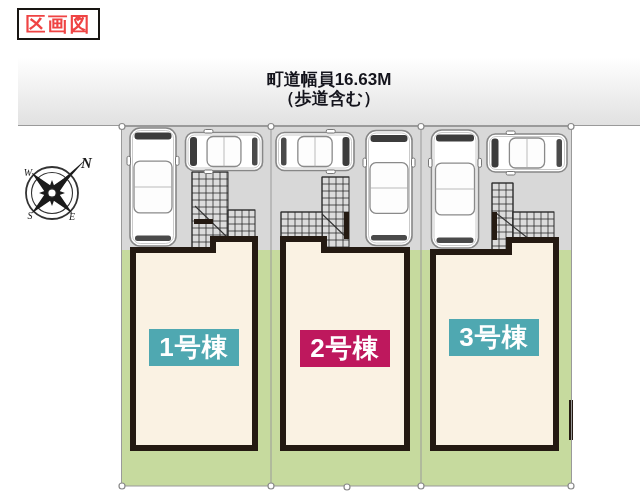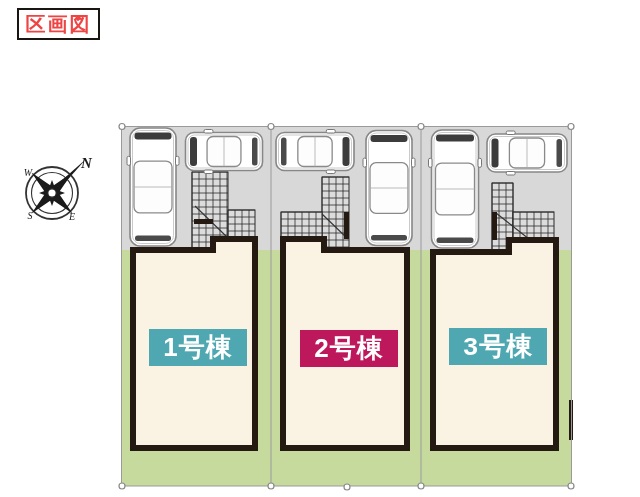--- a/index.html
+++ b/index.html
@@ -17,34 +17,38 @@
     background:linear-gradient(#ffffff, #e1e1e1);
     border-bottom:1.5px solid #9a9a9a;
     text-align:center;
   }
   .road .rline{
     display:block;font-size:17px;line-height:19px;color:#14141c;font-weight:600;
   }
   .road .rline1{margin-top:13px;}
   #plan{position:absolute;left:0;top:0;width:640px;height:497px;}
   .badge{
-    position:absolute;width:98px;height:37px;display:flex;align-items:center;justify-content:center;
+    position:absolute;width:90px;height:37px;display:flex;align-items:center;justify-content:center;
     color:#ffffff;font-size:26px;font-weight:bold;letter-spacing:1px;
   }
   .badge1{left:149px;top:329px;}
   .badge2{left:300px;top:330px;}
-  .badge3{left:449px;top:328px;font-family:Liberation Mono, monospace;}
+  .badge3{left:449px;top:319px;}
 </style>
 </head>
 <body>
 
 <div id="stage">
 
   <div class="title-box">区画図</div>
 
+  <div class="road">
+    <span class="rline rline1">町道幅員16.63M</span>
+    <span class="rline">（歩道含む）</span>
+  </div>
 
   <svg id="plan" viewBox="0 0 640 497" xmlns="http://www.w3.org/2000/svg">
       <rect x="121.5" y="126.5" width="149.5" height="123.5" fill="#d8d8d8"></rect>
       <rect x="121.5" y="250" width="149.5" height="236" fill="#c6da9e"></rect>
       <rect x="271" y="126.5" width="150" height="123.5" fill="#d8d8d8"></rect>
       <rect x="271" y="250" width="150" height="236" fill="#c6da9e"></rect>
       <rect x="421" y="126.5" width="150.5" height="123.5" fill="#d8d8d8"></rect>
       <rect x="421" y="250" width="150.5" height="236" fill="#c6da9e"></rect>
       <g>
         <rect x="192" y="172" width="36" height="78" fill="#dcdcdc" stroke="#2b2b2b" stroke-width="1"></rect>

